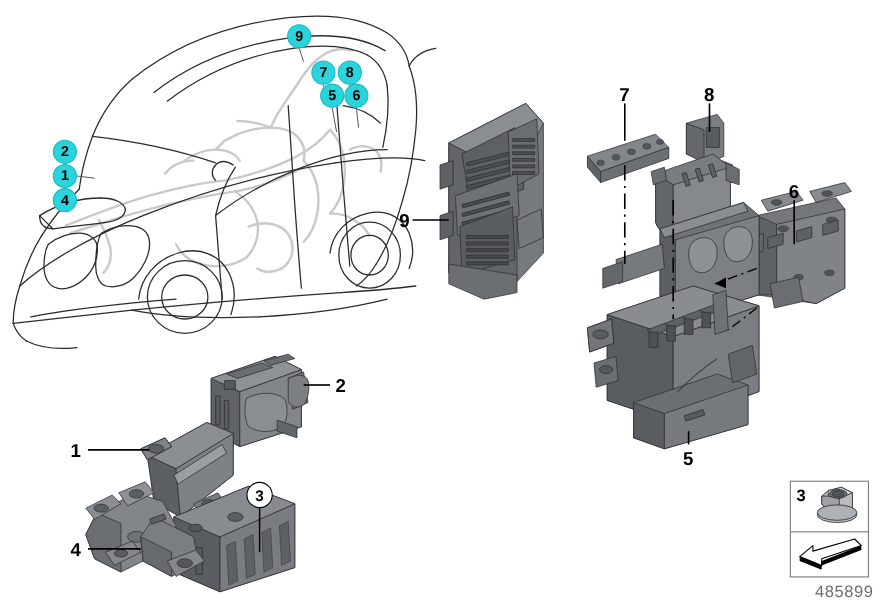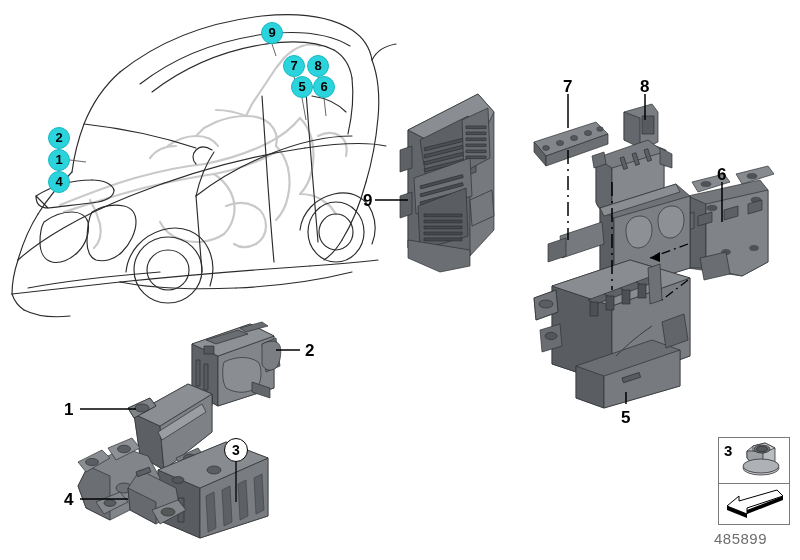--- a/index.html
+++ b/index.html
@@ -79,21 +79,21 @@
     height: 40px;
   }
   #legend .lnum {
     position: absolute; left: 5px; top: 4px;
     font-size: 15px; font-weight: bold; color: #000;
   }
   #diagram-id {
     position: absolute;
     left: 714px; top: 530px;
     width: 80px;
-    text-align: left;
+    text-align: right;
     font-size: 15px;
     color: #6e6e6e;
     letter-spacing: 0.5px;
     font-family: "Liberation Sans", sans-serif;
     z-index: 40;
   }
 </style>
 </head>
 <body>
 

